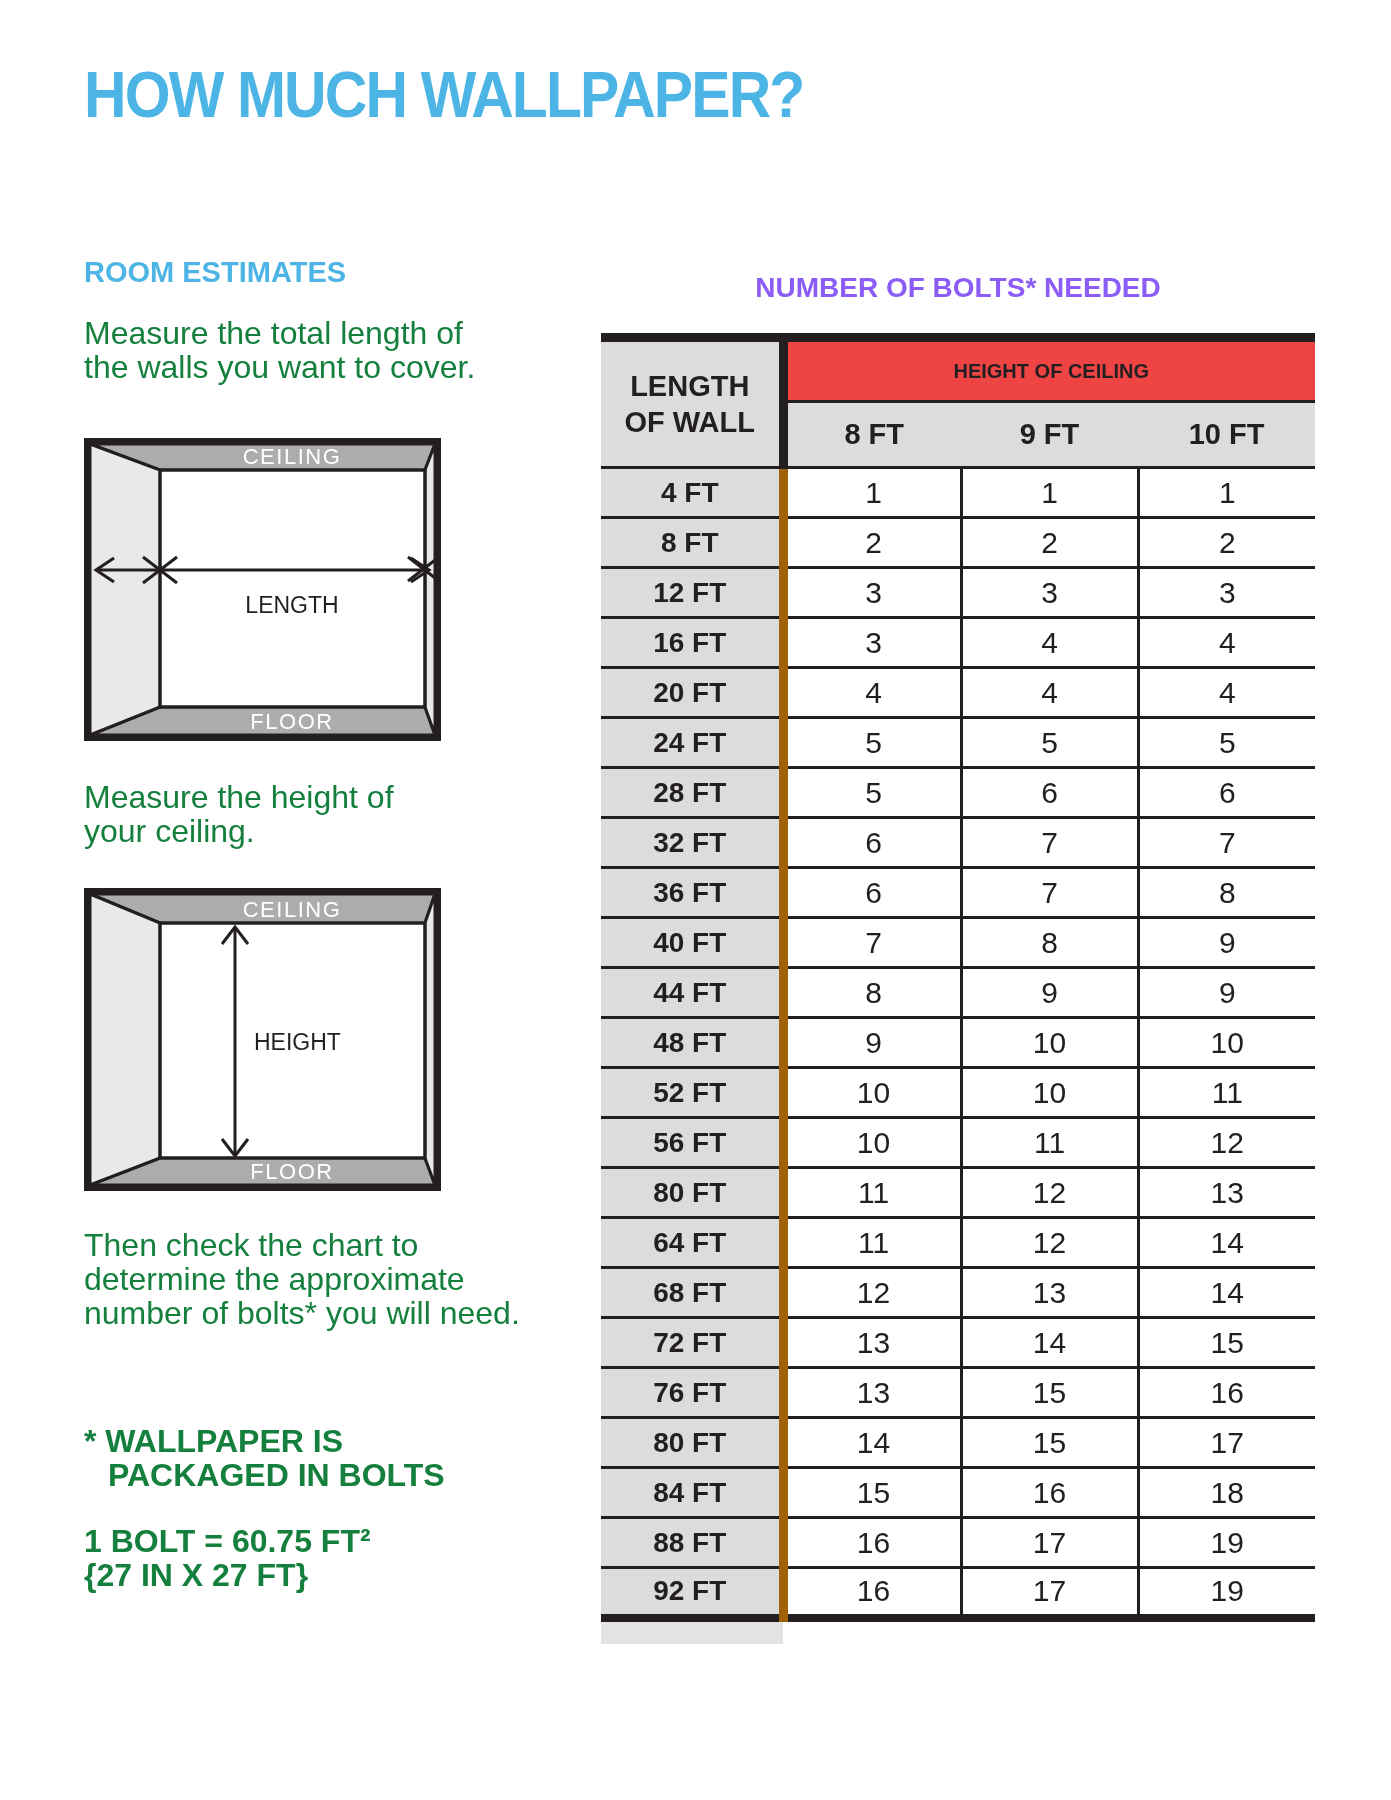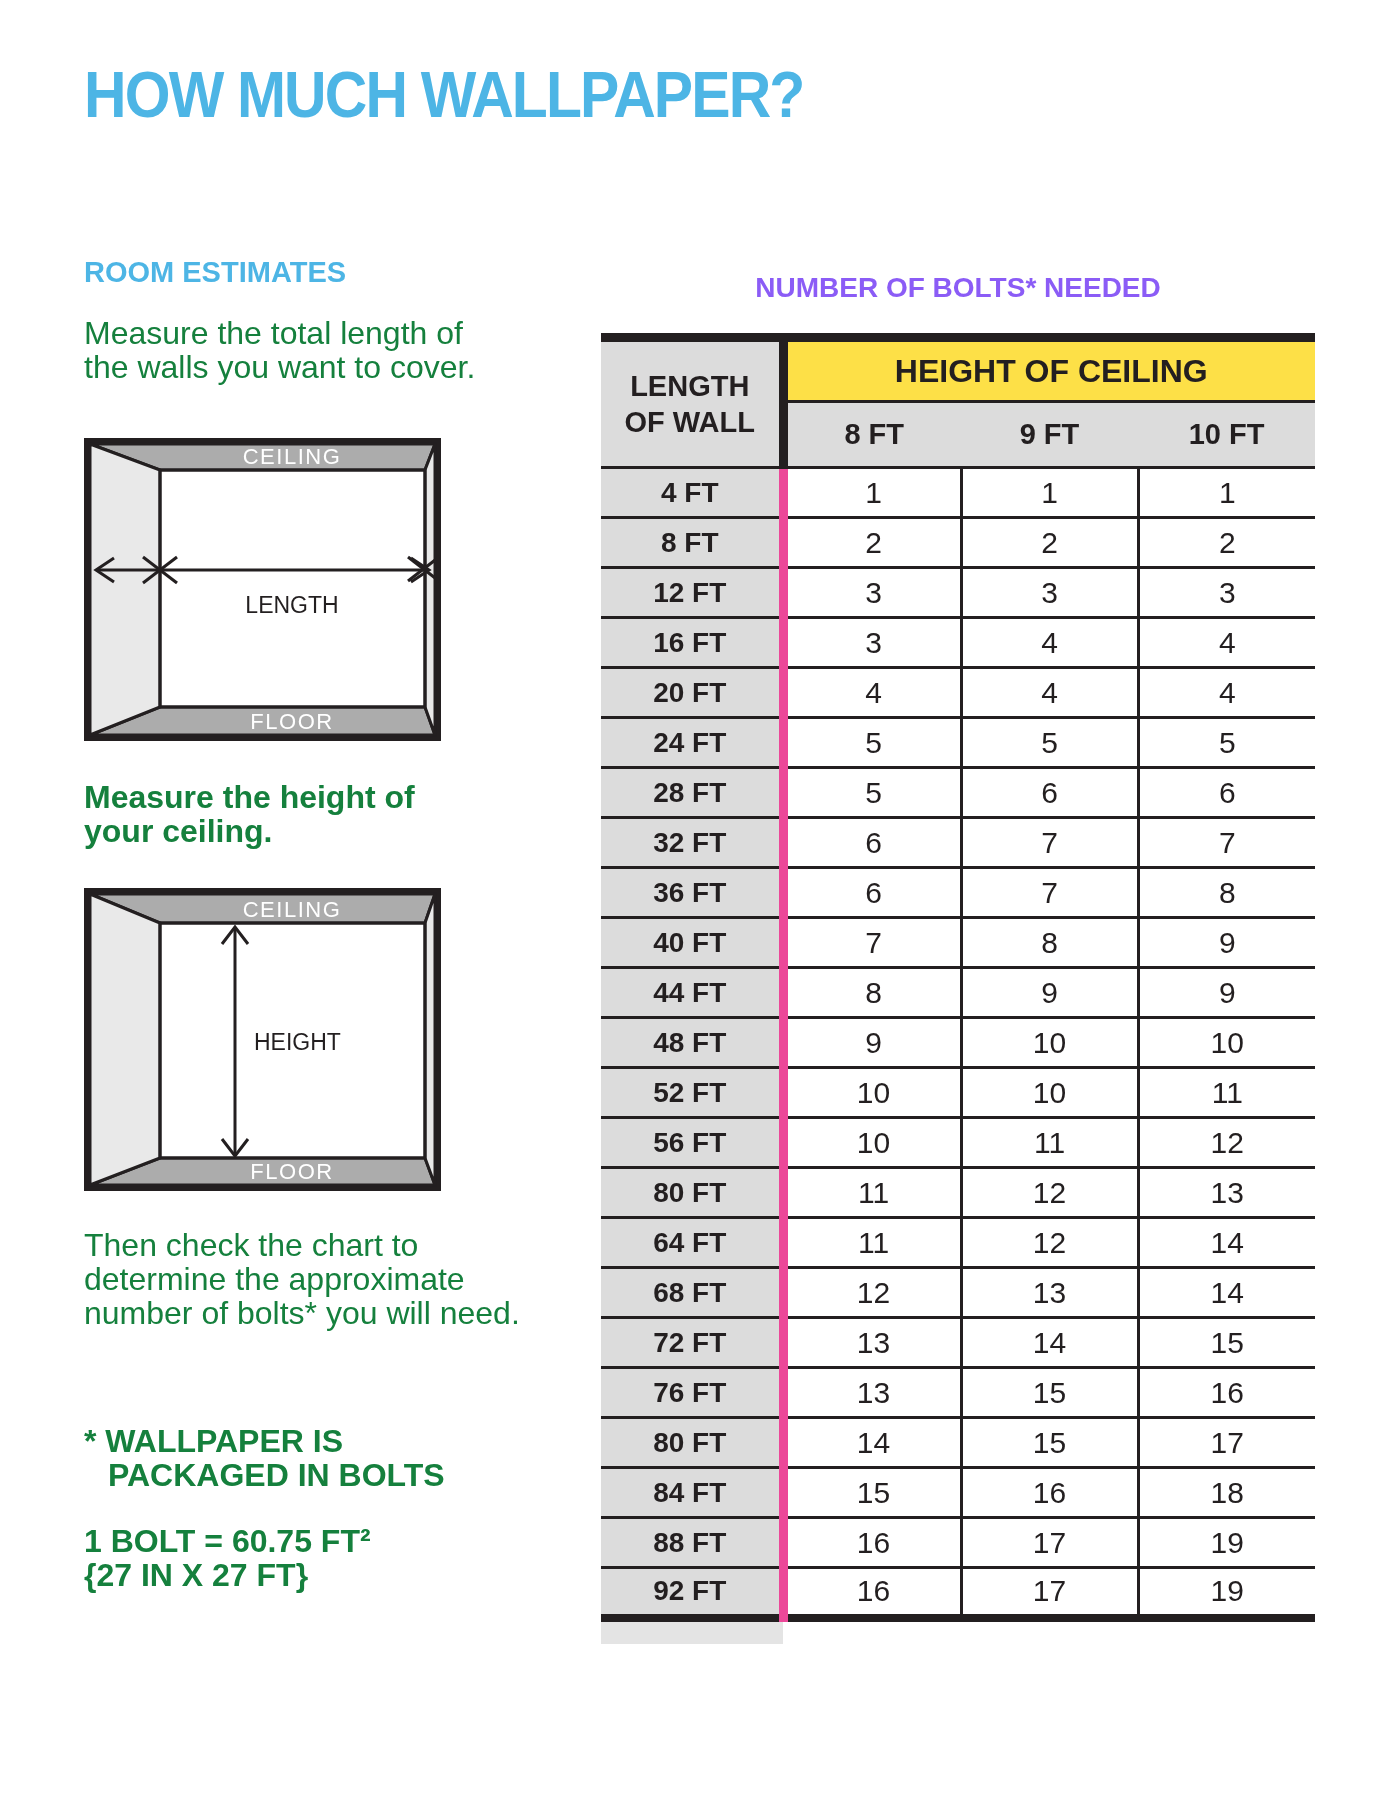--- a/index.html
+++ b/index.html
@@ -61,36 +61,36 @@
   td.c1 {
     background: #DCDCDC;
     border-right: 9px solid #231F20;
     border-bottom: 3px solid #231F20;
     font-weight: bold;
     font-size: 29px;
     line-height: 36px;
     white-space: pre-line;
   }
   td.hoc {
-    background: #fde047;
-    border-bottom: 3px solid #231F20;
-    font-weight: bold;
-    font-size: 32px;
+    background: #ef4444;
+    border-bottom: 3px solid #231F20;
+    font-weight: bold;
+    font-size: 20px;
     height: 64px;
   }
   td.sub {
     background: #DCDCDC;
     border-bottom: 3px solid #231F20;
     font-weight: bold;
     font-size: 29px;
     height: 66px;
   }
   td.lbl {
     background: #DCDCDC;
-    border-right: 9px solid #ec4899;
+    border-right: 9px solid #a16207;
     border-bottom: 3px solid #231F20;
     font-weight: bold;
     font-size: 28px;
     height: 50px;
   }
   td.val {
     background: #ffffff;
     border-left: 3px solid #231F20;
     border-bottom: 3px solid #231F20;
     font-size: 30px;
@@ -129,21 +129,21 @@
       <line x1="59" y1="119" x2="93" y2="145"></line>
       <line x1="59" y1="145" x2="93" y2="119"></line>
       <line x1="324" y1="119" x2="355" y2="143"></line>
       <line x1="324" y1="143" x2="355" y2="119"></line>
     </g>
     <text x="208" y="26" text-anchor="middle" font-size="22" letter-spacing="1.5" fill="#ffffff">CEILING</text>
     <text x="208" y="291" text-anchor="middle" font-size="22" letter-spacing="1.5" fill="#ffffff">FLOOR</text>
     <text x="208" y="175" text-anchor="middle" font-size="23" fill="#231F20">LENGTH</text>
   </svg>
 
-  <p class="abs step" style="left:84px; top:780px;font-weight:bold;">Measure the height of
+  <p class="abs step" style="left:84px; top:780px;">Measure the height of
 your ceiling.</p>
 
   <svg class="abs" style="left:84px; top:888px;" width="357" height="303" viewBox="0 0 357 303">
     <rect x="3" y="3" width="351" height="297" fill="#ffffff" stroke="#231F20" stroke-width="6"></rect>
     <rect x="76" y="35" width="265" height="235" fill="#ffffff"></rect>
     <polygon points="6,6 351,6 341,35 76,35" fill="#ACACAC" stroke="#231F20" stroke-width="3"></polygon>
     <polygon points="6,297 76,270 341,270 351,297" fill="#ACACAC" stroke="#231F20" stroke-width="3"></polygon>
     <polygon points="6,6 76,35 76,270 6,297" fill="#E9E9E9" stroke="#231F20" stroke-width="3"></polygon>
     <polygon points="351,6 341,35 341,270 351,297" fill="#E9E9E9" stroke="#231F20" stroke-width="3"></polygon>
     <rect x="76" y="35" width="265" height="235" fill="none" stroke="#231F20" stroke-width="3"></rect>

